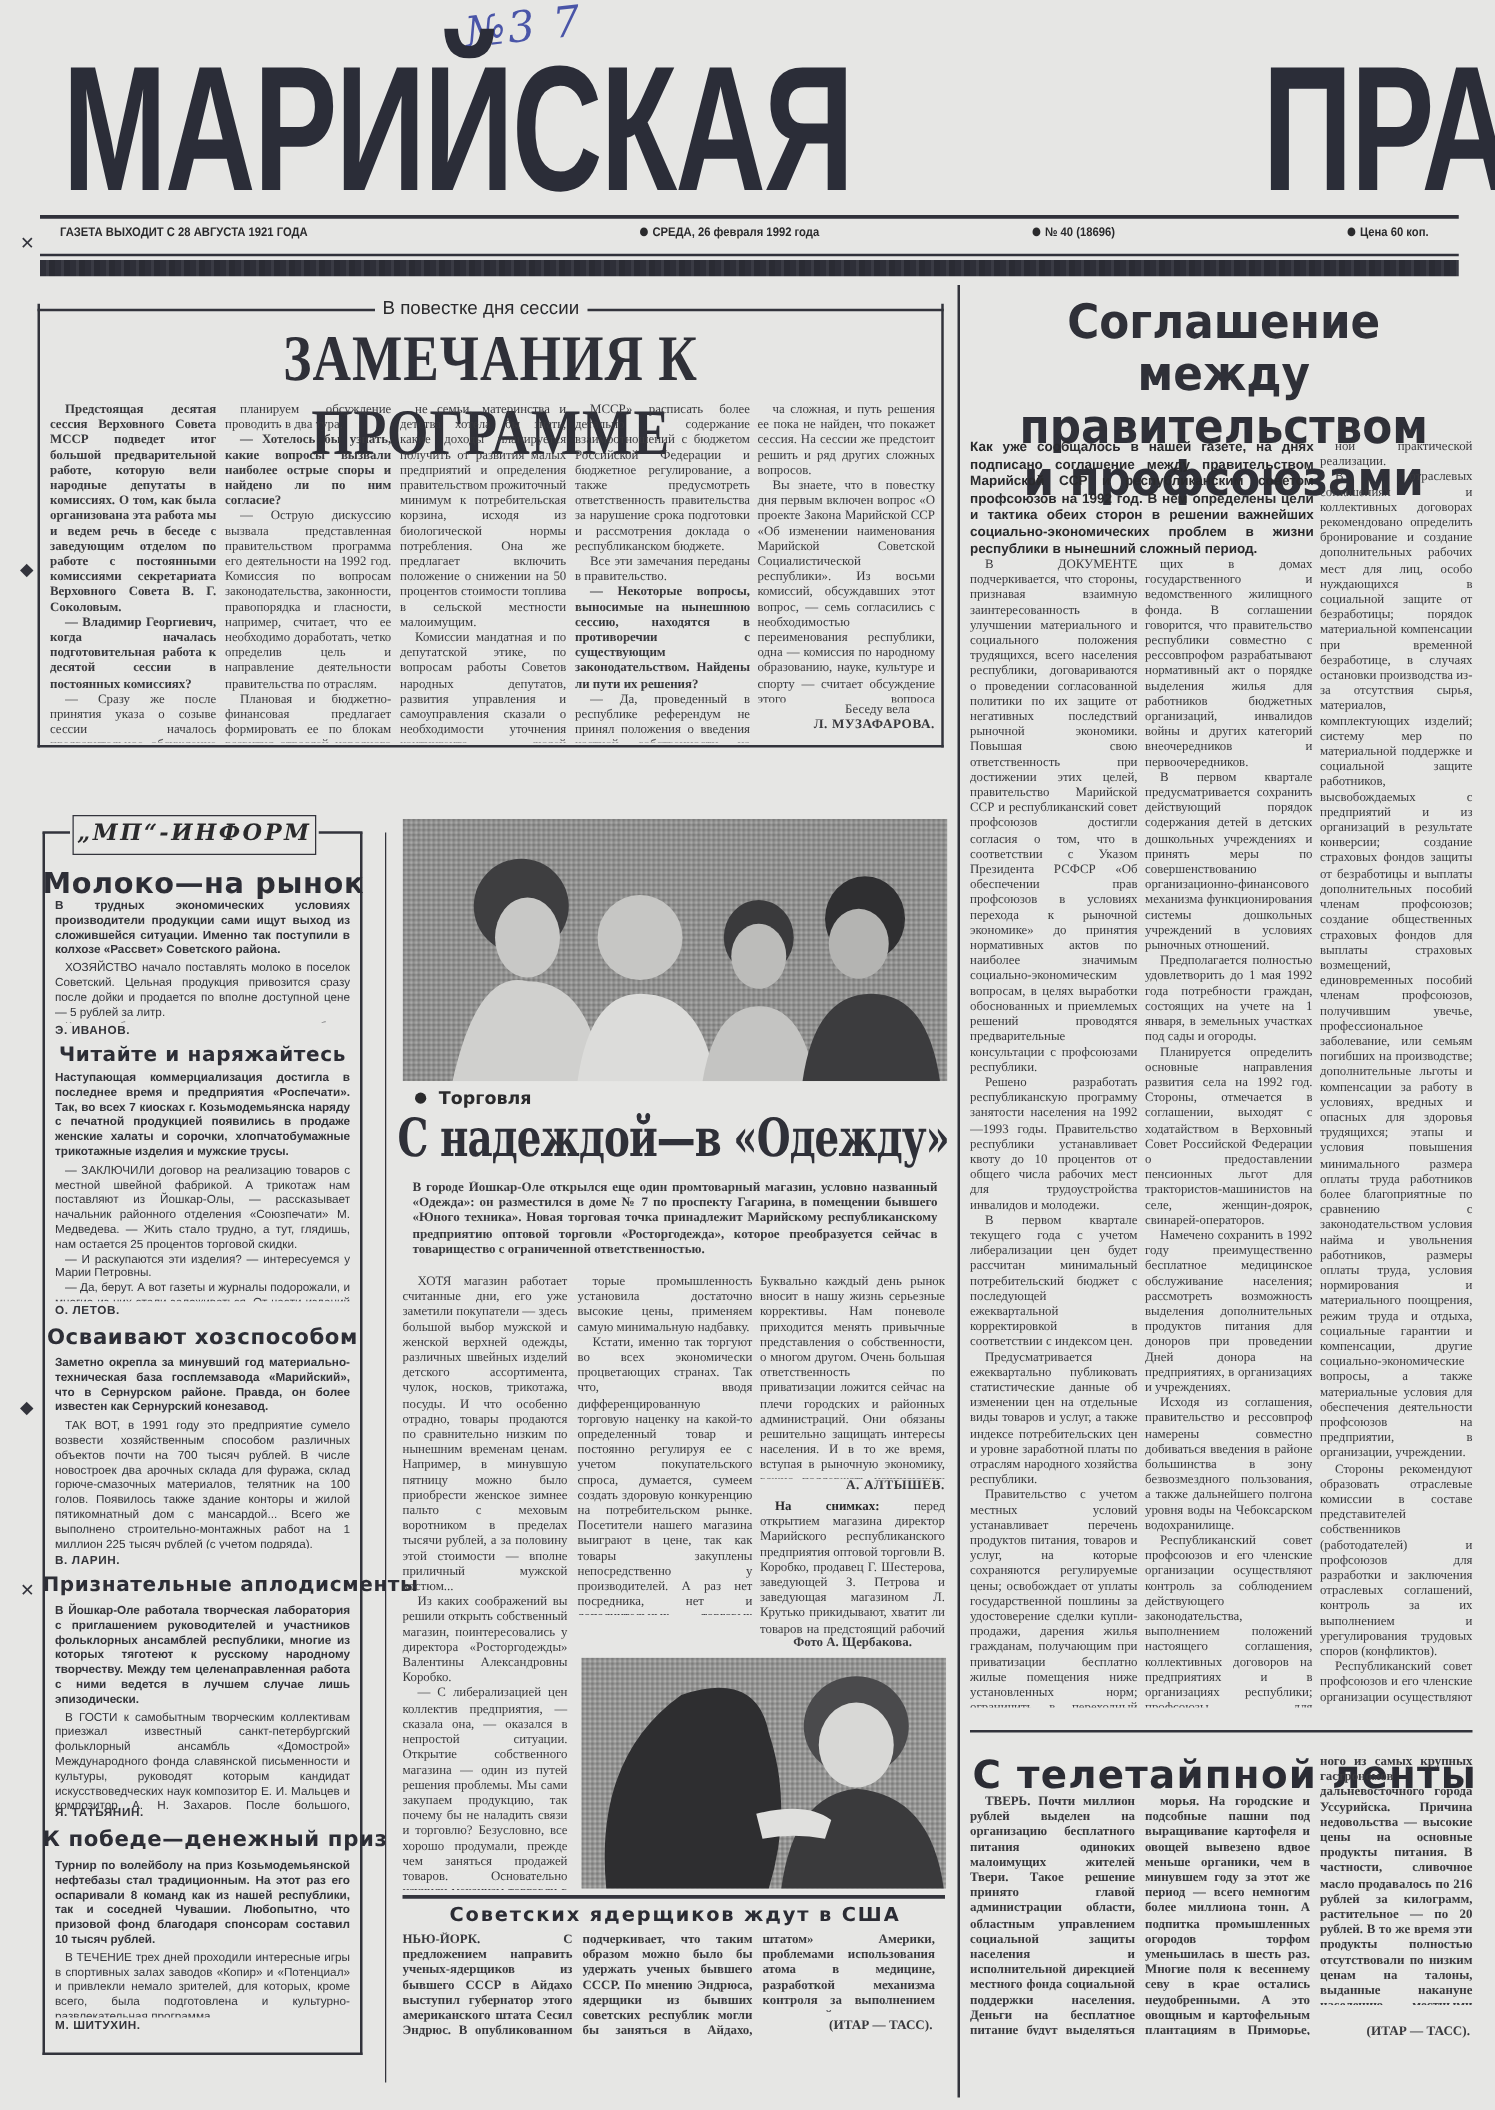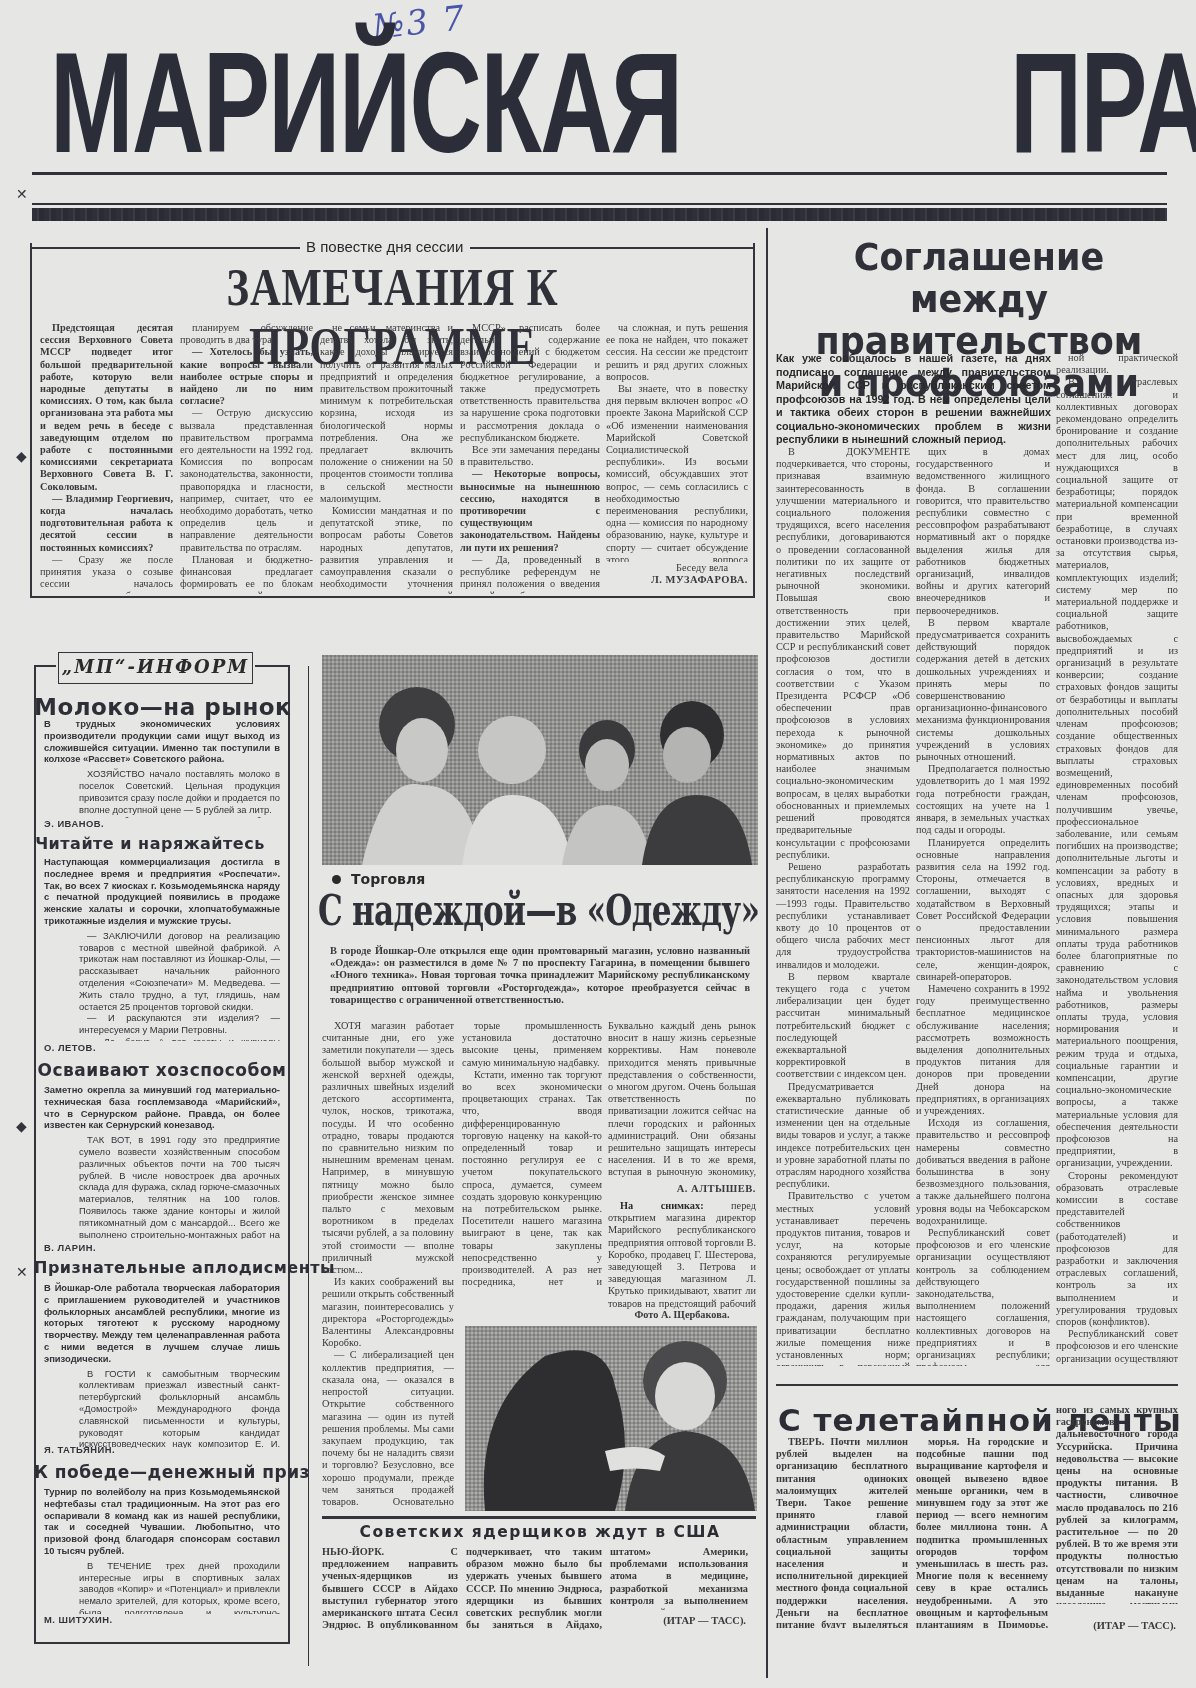--- a/index.html
+++ b/index.html
@@ -36,21 +36,21 @@
   .lead2 { position: absolute; left: 776px; top: 352px; width: 275px; font-family: "Liberation Sans", sans-serif; font-weight: bold; font-size: 10.8px; line-height: 13.5px; color: #2a2a2c; text-align: justify; }
 
   
   .box-inform { position: absolute; left: 34px; top: 666px; width: 256px; height: 978px; border: 2px solid #33343c; border-top: none; }
   .inform-line-l { position: absolute; left: 34px; top: 665px; width: 22px; height: 2px; background: #33343c; }
   .inform-line-r { position: absolute; left: 255px; top: 665px; width: 35px; height: 2px; background: #33343c; }
   .inform-label { position: absolute; left: 58px; top: 652px; width: 195px; height: 32px; border: 1.5px solid #33343c; background: #e6e6e4; font-family: "DejaVu Serif", serif; font-weight: bold; font-style: italic; font-size: 18px; text-align: center; line-height: 28px; color: #2a2a2c; letter-spacing: 2px; }
   .subhead { position: absolute; text-align: center; font-family: "DejaVu Sans", sans-serif; font-weight: bold; color: #2d2e36; letter-spacing: 0.5px; white-space: nowrap; }
   .brief { position: absolute; font-family: "Liberation Sans", sans-serif; font-size: 9.4px; line-height: 11.8px; text-align: justify; color: #33343a; }
   .brief .lead { font-weight: bold; margin-bottom: 3px; }
-  .brief p { text-indent: 8px; margin-left: 35px; }
+  .brief p { text-indent: 8px; }
 
   
   .photo { position: absolute; overflow: hidden; }
   .photo svg { width: 100%; height: 100%; display: block; }
 
   
   .rubric { position: absolute; left: 332px; top: 871px; font-family: "DejaVu Sans", sans-serif; font-size: 14px; color: #2a2a2c; font-weight: bold; }
   .rubric .dot { width: 9px; height: 9px; margin-right: 10px; }
   .headline3 { position: absolute; left: 318px; top: 886px; width: 440px; font-family: "DejaVu Serif", serif; font-size: 42px; font-weight: bold; color: #2f3038; white-space: nowrap; transform: scaleX(0.74); transform-origin: left; letter-spacing: -1px; }
 
@@ -68,20 +68,26 @@
 <div class="page">
 
   <div class="handwriting">№3 7</div>
 
   <div class="masthead">
     <span class="m1">МАРИЙСКАЯ</span>
     <span class="m2">ПРАВДА</span>
   </div>
 
   <div class="rule1"></div>
+  <div class="infobar">
+    <div style="left:0">ГАЗЕТА ВЫХОДИТ С 28 АВГУСТА 1921 ГОДА</div>
+    <div style="left:464px"><span class="dot"></span><span>СРЕДА, 26 февраля 1992 года</span></div>
+    <div style="left:778px"><span class="dot"></span><span>№ 40 (18696)</span></div>
+    <div style="left:1030px"><span class="dot"></span><span>Цена 60 коп.</span></div>
+  </div>
   <div class="rule2"></div>
   <div class="rule3"></div>
 
   <div class="kicker-line" style="left:30px;width:270px"></div>
   <div class="kicker-line" style="left:470px;width:285px"></div>
   <div class="box-session"></div>
   <div class="kicker">В повестке дня сессии</div>
   <div class="headline1">ЗАМЕЧАНИЯ К ПРОГРАММЕ</div>
 
   <div class="col" style="left:40px;top:322px;width:133px;height:272px">
@@ -155,21 +161,21 @@
 
   <div class="subhead" style="left:34px;top:694px;width:256px;font-size:23px">Молоко—на рынок</div>
   <div class="brief" style="left:44px;top:718px;width:236px;height:100px;overflow:hidden">
     <div class="lead">В трудных экономических условиях производители продукции сами ищут выход из сложившейся ситуации. Именно так поступили в колхозе «Рассвет» Советского района.</div>
     <p>ХОЗЯЙСТВО начало поставлять молоко в поселок Советский. Цельная продукция привозится сразу после дойки и продается по вполне доступной цене — 5 рублей за литр.</p>
     <p>Как сообщили из колхоза, молоко будет продаваться ежедневно, в том числе и выходные дни.</p>
 
   </div>
   <div class="brief sig" style="left:44px;top:818px;width:236px">Э. ИВАНОВ.</div>
 
-  <div class="subhead" style="left:22px;top:834px;width:256px;font-size:16px">Читайте и наряжайтесь</div>
+  <div class="subhead" style="left:34px;top:834px;width:256px;font-size:16px">Читайте и наряжайтесь</div>
   <div class="brief" style="left:44px;top:856px;width:236px;height:185px;overflow:hidden">
     <div class="lead">Наступающая коммерциализация достигла в последнее время и предприятия «Роспечати». Так, во всех 7 киосках г. Козьмодемьянска наряду с печатной продукцией появились в продаже женские халаты и сорочки, хлопчатобумажные трикотажные изделия и мужские трусы.</div>
     <p>— ЗАКЛЮЧИЛИ договор на реализацию товаров с местной швейной фабрикой. А трикотаж нам поставляют из Йошкар-Олы, — рассказывает начальник районного отделения «Союзпечати» М. Медведева. — Жить стало трудно, а тут, глядишь, нам остается 25 процентов торговой скидки.</p>
     <p>— И раскупаются эти изделия? — интересуемся у Марии Петровны.</p>
     <p>— Да, берут. А вот газеты и журналы подорожали, и многие из них стали залеживаться. От части изданий пришлось отказаться.</p>
 
   </div>
   <div class="brief sig" style="left:44px;top:1042px;width:236px">О. ЛЕТОВ.</div>
 
   <div class="subhead" style="left:34px;top:1060px;width:256px;font-size:17px">Осваивают хозспособом</div>

